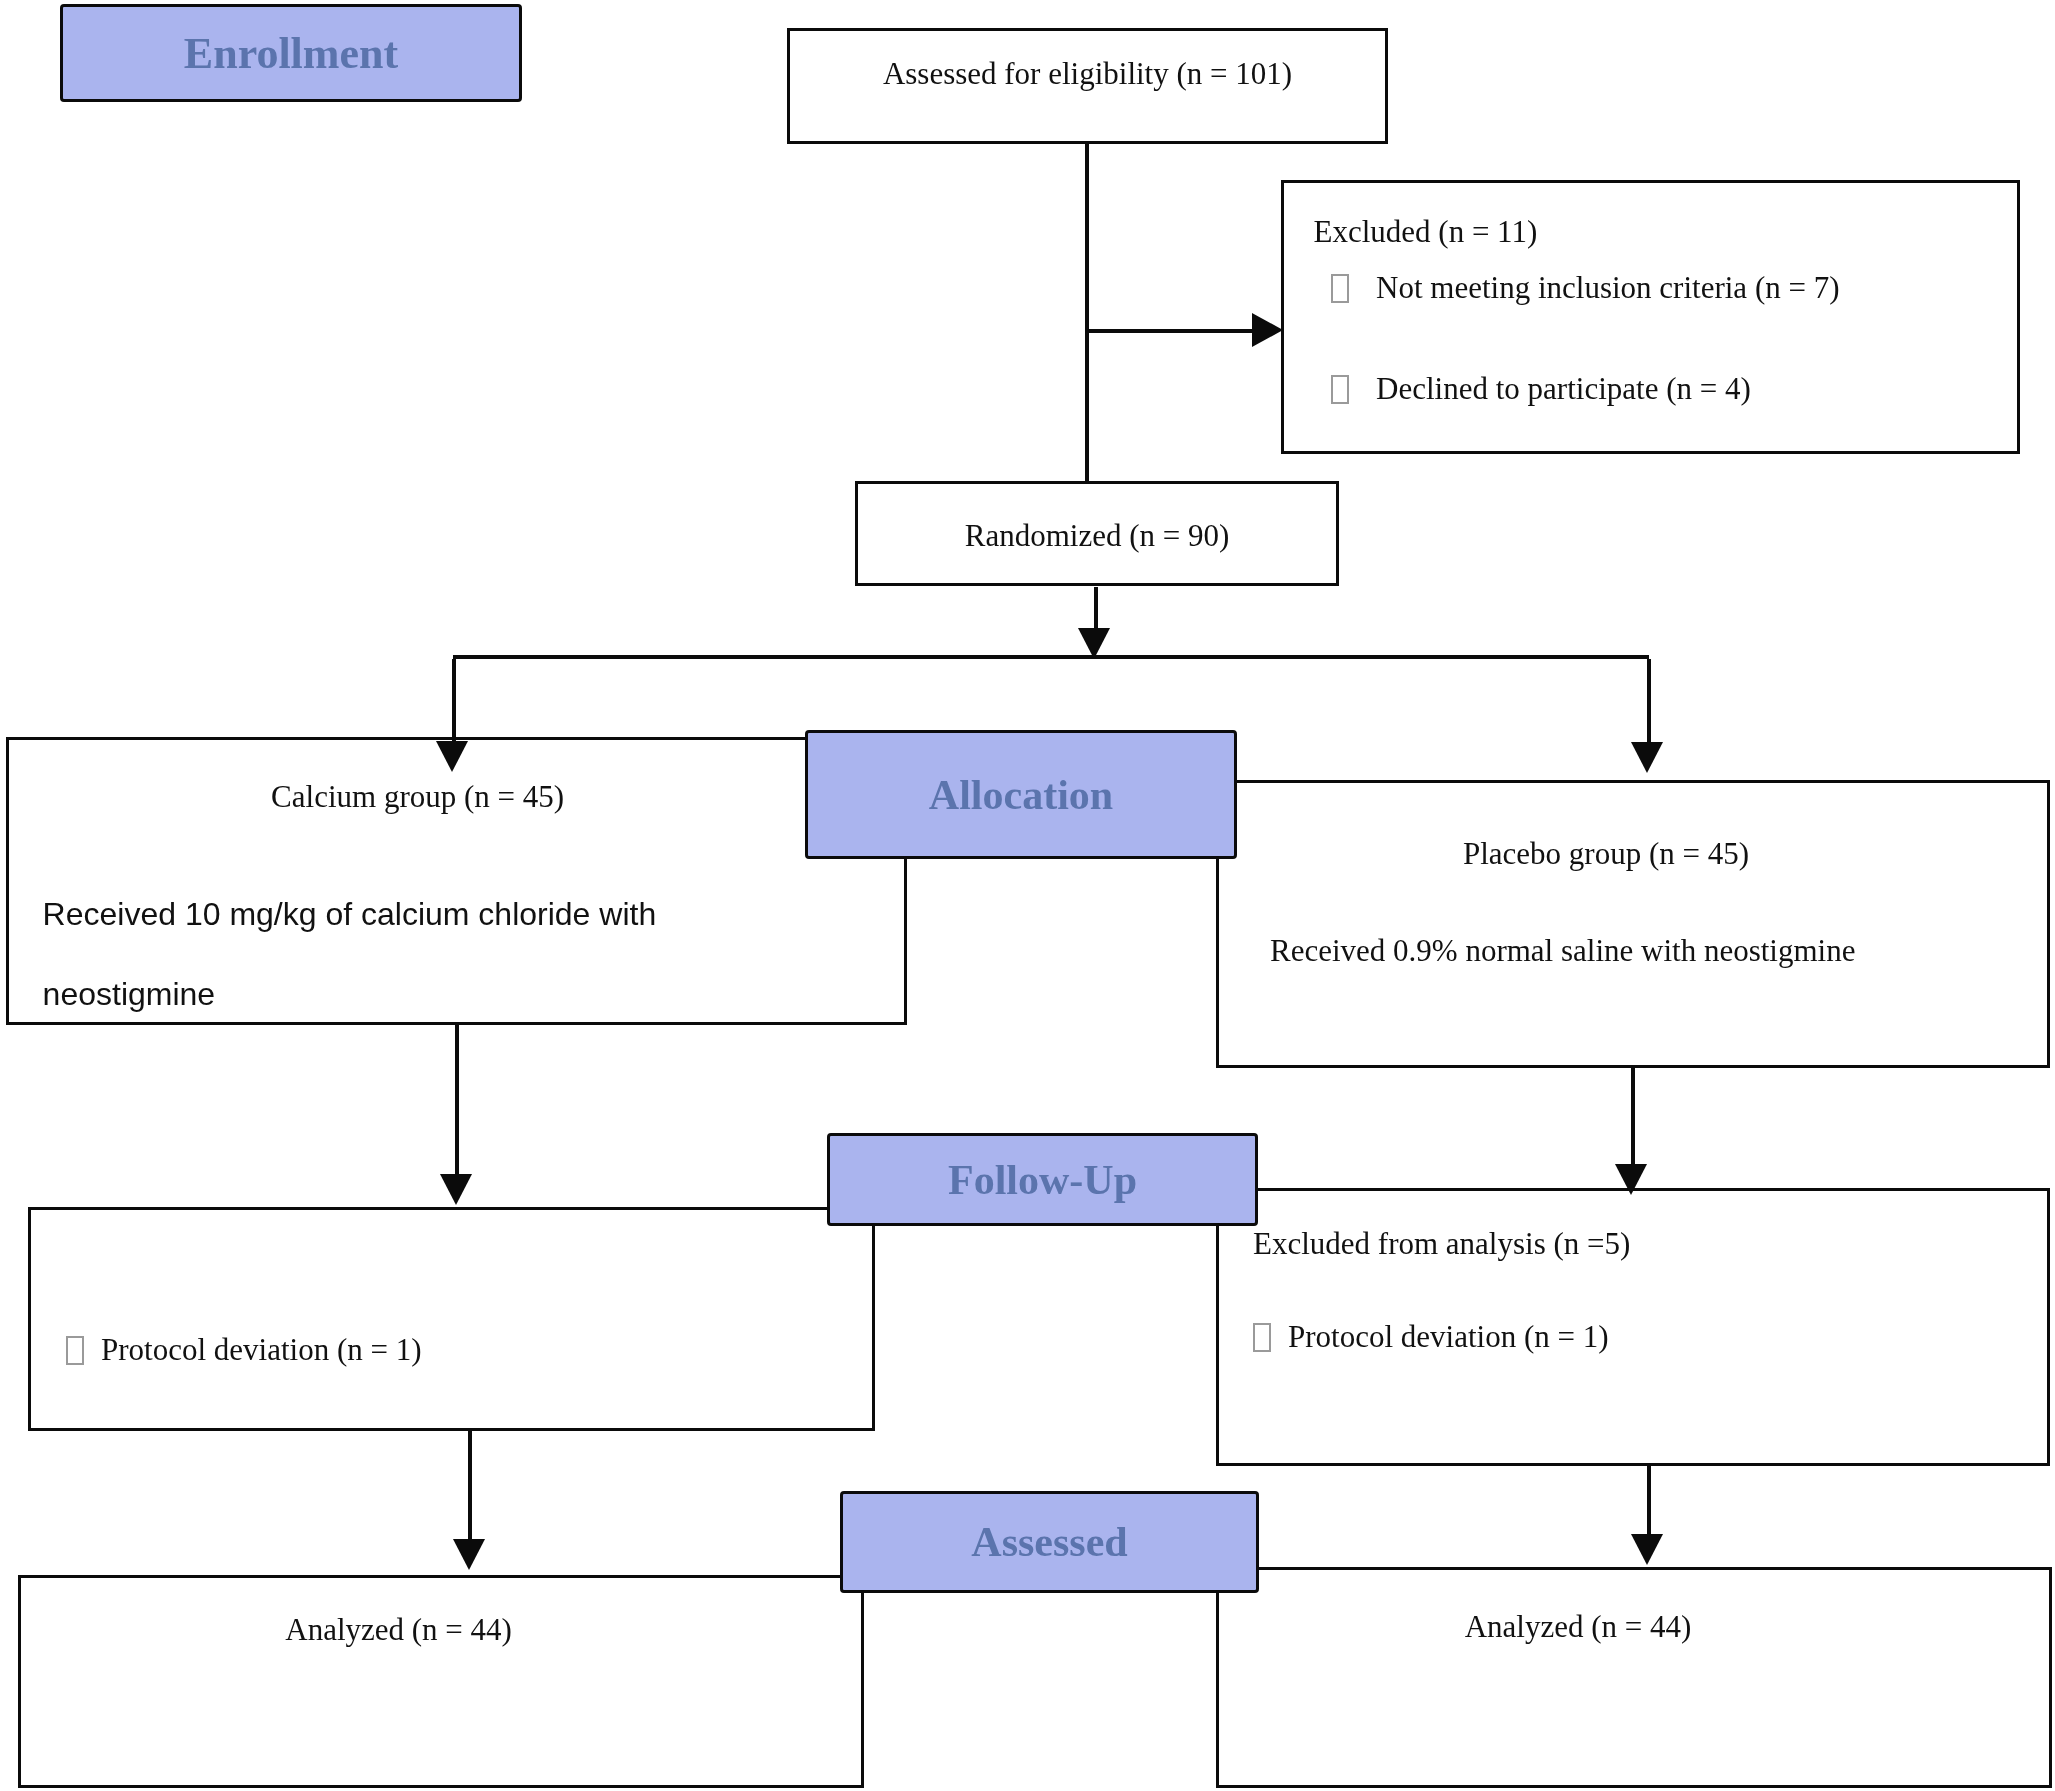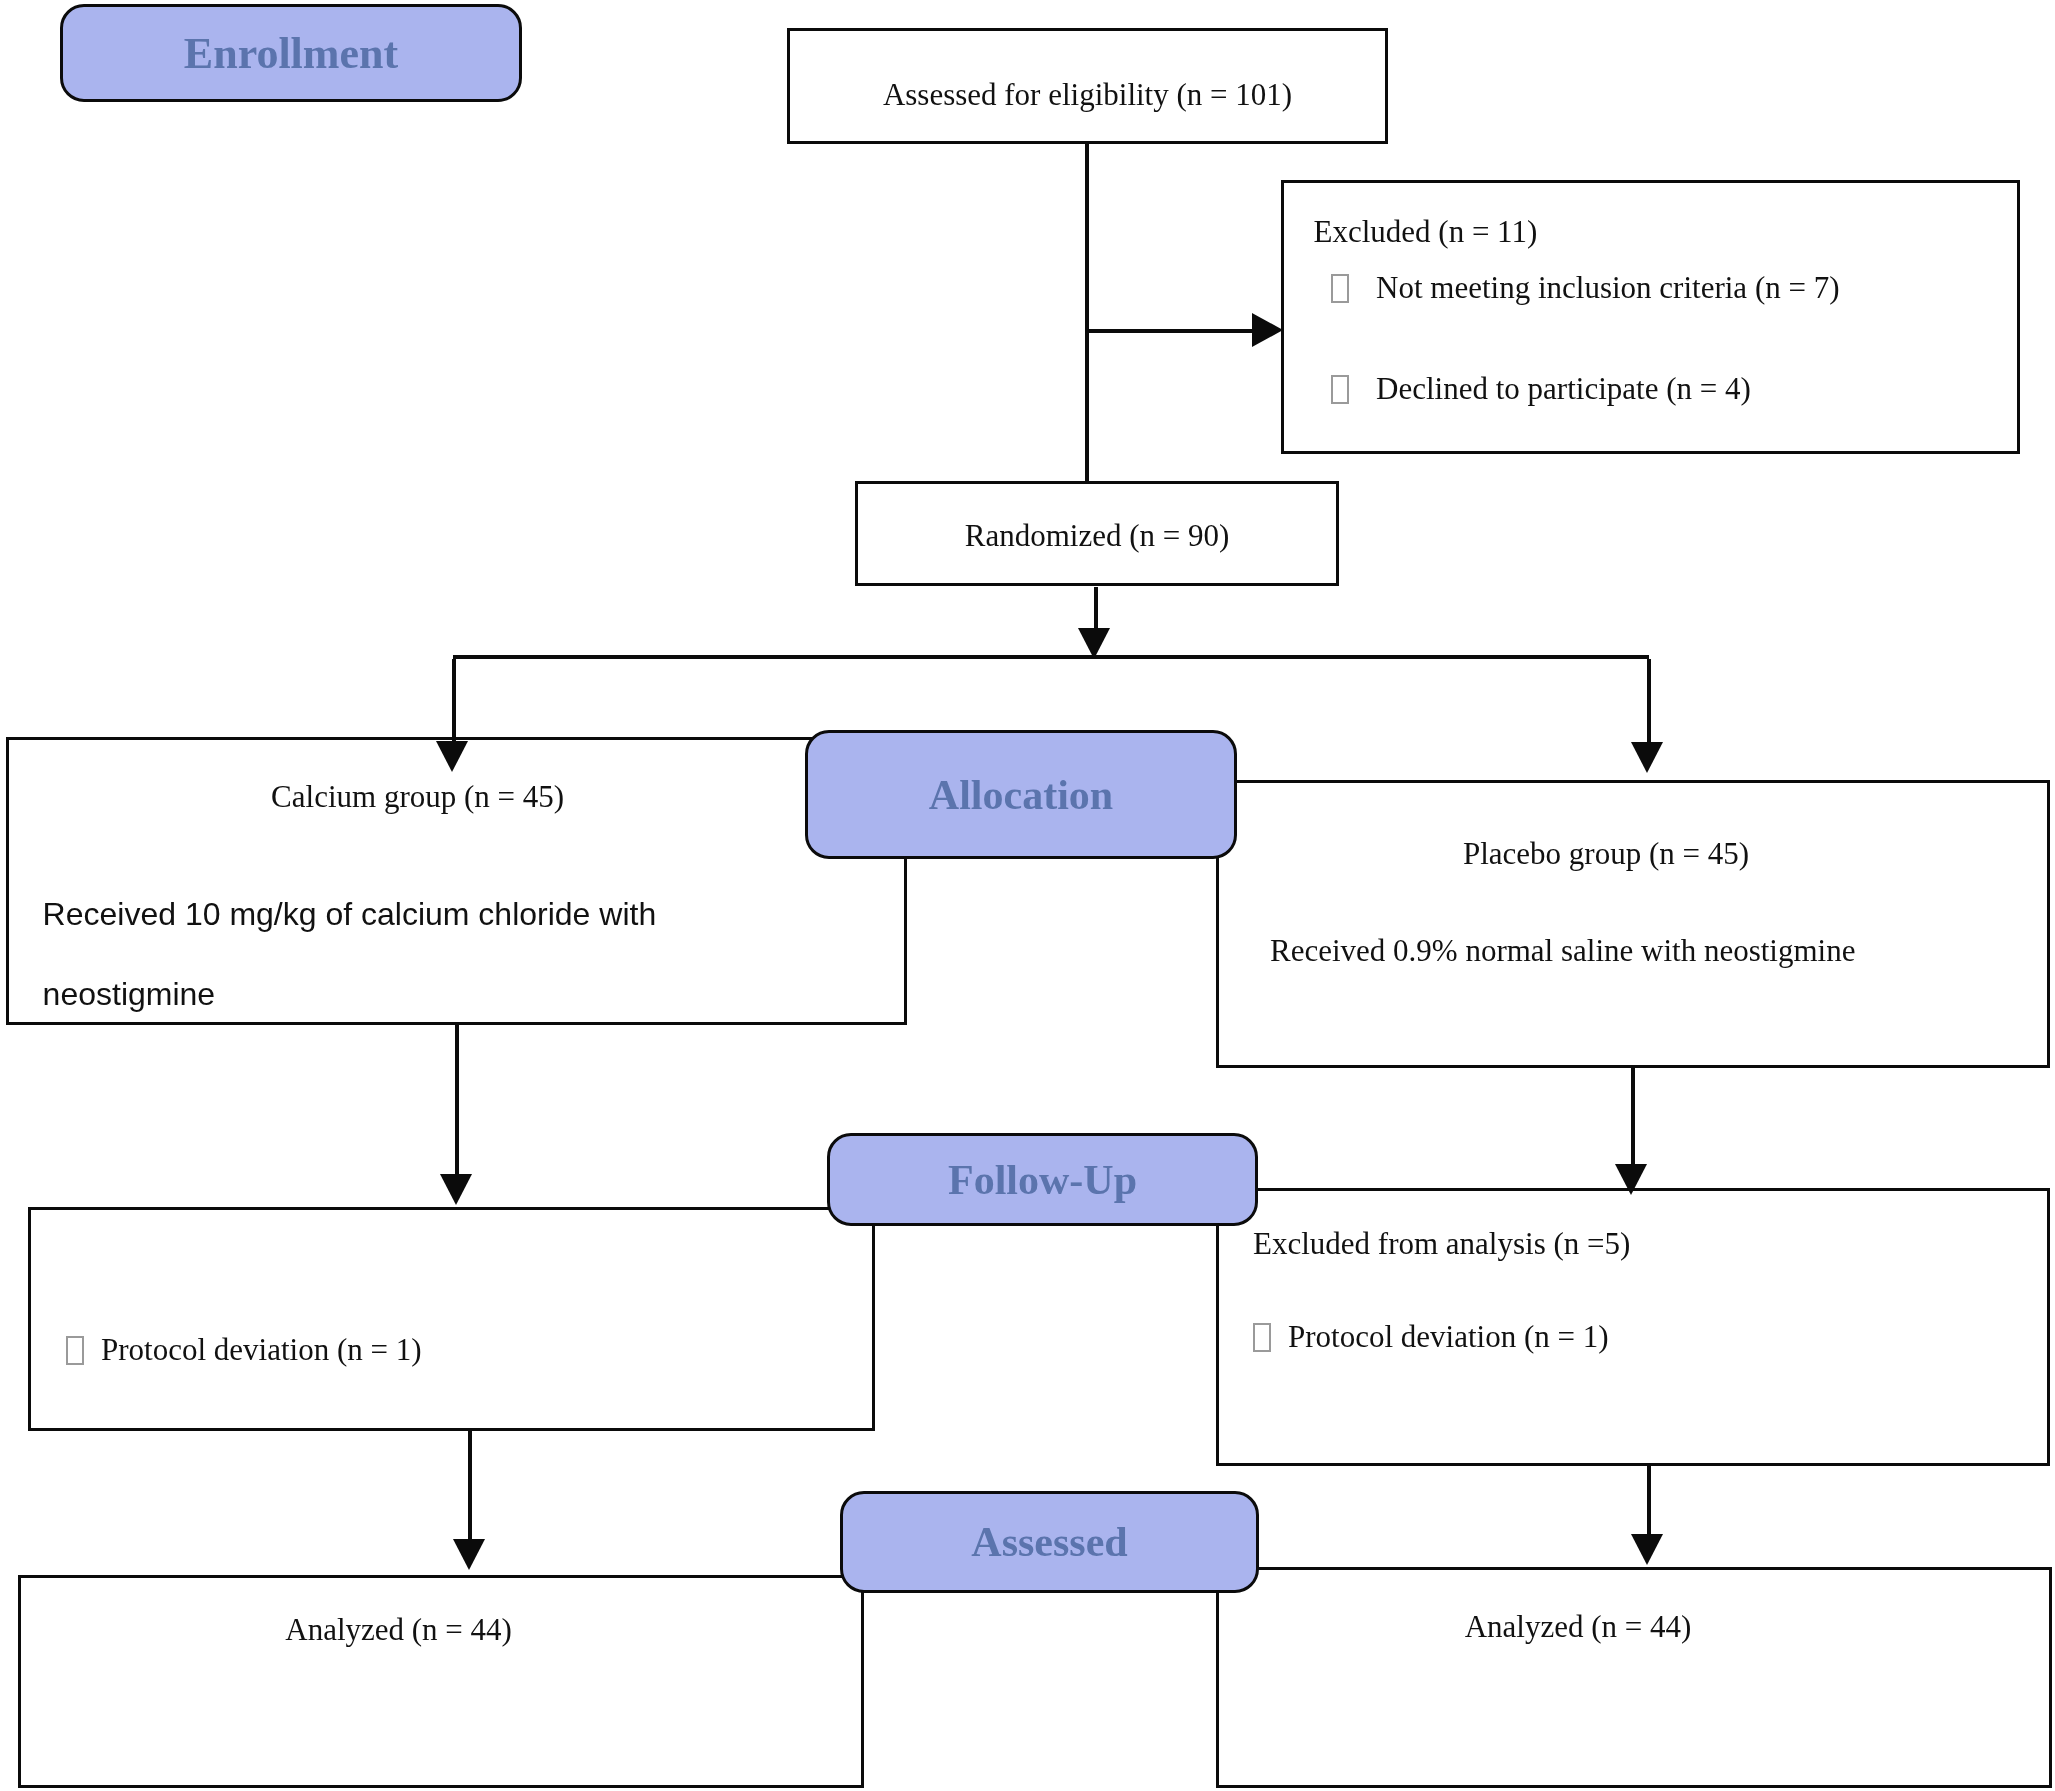--- a/index.html
+++ b/index.html
@@ -13,21 +13,21 @@
   #canvas{
     position:relative;width:2056px;height:1792px;background:var(--box-bg);
     font-family:"Liberation Serif", serif;color:#111;overflow:hidden;
   }
   .box{
     position:absolute;background:var(--box-bg);border:3.5px solid var(--line);
     box-sizing:border-box;z-index:1;
   }
   .badge{
     position:absolute;background:var(--badge-fill);border:3.5px solid var(--line);
-    border-radius:24px;box-sizing:border-box;z-index:3;
+    border-radius:4px;box-sizing:border-box;z-index:3;
     display:flex;align-items:center;justify-content:center;
     font-weight:bold;color:var(--badge-text);font-size:42px;
   }
   .vline{position:absolute;width:3.5px;background:var(--line);z-index:2;}
   .hline{position:absolute;height:3.5px;background:var(--line);z-index:2;}
   .hline-thick{position:absolute;height:4.2px;background:var(--line);z-index:2;}
   .tri-down{
     position:absolute;width:0;height:0;z-index:2;
     border-left:16px solid transparent;border-right:16px solid transparent;
     border-top:31px solid var(--line);
@@ -75,21 +75,21 @@
   <div class="vline" style="left:1631px;top:1068px;height:98px;"></div>
   <div class="tri-down" style="left:1615px;top:1164px;"></div>
 
   <div class="vline" style="left:468px;top:1430px;height:111px;"></div>
   <div class="tri-down" style="left:453px;top:1539px;"></div>
 
   <div class="vline" style="left:1647px;top:1466px;height:70px;"></div>
   <div class="tri-down" style="left:1631px;top:1534px;"></div>
 
   <div class="box" style="left:787px;top:28px;width:601px;height:116px;">
-    <div class="center-text" style="top:46px;">Assessed for eligibility (n = 101)</div>
+    <div class="center-text" style="top:25px;">Assessed for eligibility (n = 101)</div>
   </div>
 
   <div class="box" style="left:1281px;top:180px;width:739px;height:274px;">
     <div style="padding:29.5px 21px 0 29.5px;">
       <div class="body-text">Excluded (n = 11)</div>
       <div class="bullet-row body-text" style="margin-top:18px;margin-left:17.6px;">
         <span class="bullet-square" style="margin-right:27px;"></span>
         <span>Not meeting inclusion criteria (n = 7)</span>
       </div>
       <div class="bullet-row body-text" style="margin-top:62px;margin-left:17.6px;">

